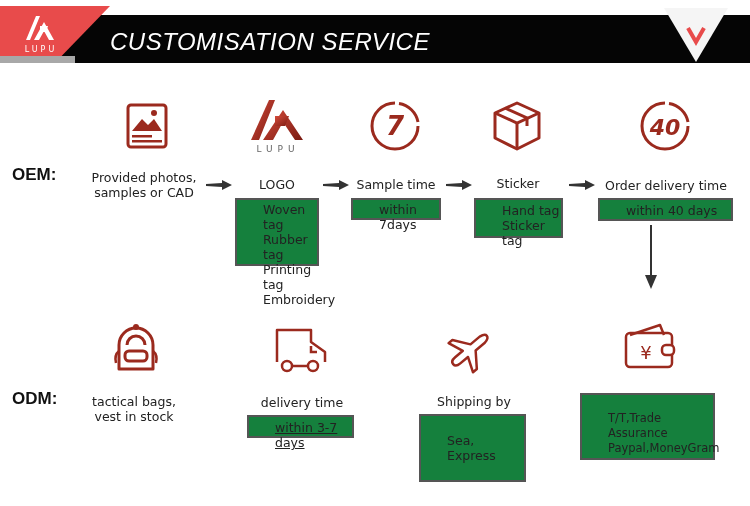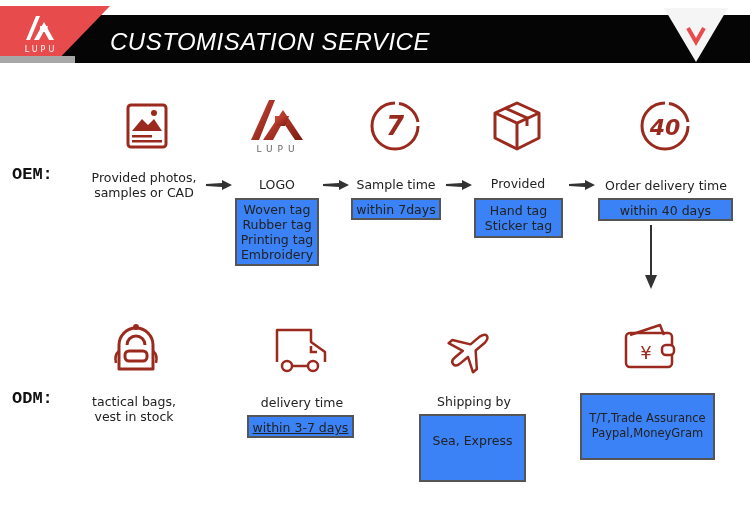--- a/index.html
+++ b/index.html
@@ -5,22 +5,22 @@
   html,body{margin:0;padding:0;}
   body{width:750px;height:506px;background:#ffffff;position:relative;overflow:hidden;font-family:"DejaVu Sans","Liberation Sans",sans-serif;color:#222;}
   
   .hdr-black{position:absolute;left:60px;top:15px;width:690px;height:48px;background:#050505;}
   .hdr-red{position:absolute;left:0;top:6px;width:110px;height:50px;background:#e84b4b;clip-path:polygon(0 0,100% 0,56% 100%,0 100%);}
   .hdr-gray{position:absolute;left:0;top:56px;width:75px;height:7px;background:#a8a8a8;}
   .hdr-title{position:absolute;left:110px;top:28px;color:#fff;font-family:"Liberation Sans",sans-serif;font-style:italic;font-size:24px;letter-spacing:0.5px;}
   .hdr-tri{position:absolute;left:664px;top:8px;width:64px;height:54px;}
   .logo-small{position:absolute;left:18px;top:10px;width:46px;height:44px;}
   .label{position:absolute;font-size:12.5px;text-align:center;line-height:15px;color:#222;}
-  .box{position:absolute;border:2px solid #555;font-size:12.5px;text-align:center;line-height:15px;color:#222;background:#3b82f6;box-sizing:border-box;}
-  .section{position:absolute;font-weight:bold;font-size:17px;color:#111;font-family:Liberation Mono, monospace;}
+  .box{position:absolute;border:2px solid #555;font-size:12.5px;line-height:15px;color:#222;background:#15803d;box-sizing:border-box;padding-left:26px;}
+  .section{position:absolute;font-weight:bold;font-size:17px;color:#111;font-family:Liberation Sans, sans-serif;}
   .icon{position:absolute;}
   .arrow{position:absolute;width:26px;height:10px;}
 </style>
 </head>
 <body>
 
 <div class="hdr-black"></div>
 <div class="hdr-red"></div>
 <div class="hdr-gray"></div>
 <svg class="logo-small" viewBox="0 0 46 44">
@@ -86,21 +86,21 @@
 <svg class="arrow" style="left:446px;top:180px;" viewBox="0 0 26 10">
     <polygon points="0,4 16,3 16,0 26,5 16,10 16,7 0,6" fill="#333"></polygon>
   </svg>
 
 <svg class="icon" style="left:491px;top:100px;width:52px;height:52px;" viewBox="0 0 52 52">
   <polygon points="26,3 48,13 48,38 26,49 4,38 4,13" fill="none" stroke="#9b2a1e" stroke-width="3" stroke-linejoin="round"></polygon>
   <polyline points="4,13 26,23 48,13" fill="none" stroke="#9b2a1e" stroke-width="3"></polyline>
   <line x1="26" y1="23" x2="26" y2="49" stroke="#9b2a1e" stroke-width="3"></line>
   <polyline points="14,8 36,18 36,26" fill="none" stroke="#9b2a1e" stroke-width="3"></polyline>
 </svg>
-<div class="label" style="left:478px;top:176px;width:80px;">Provided</div>
+<div class="label" style="left:478px;top:176px;width:80px;">Sticker</div>
 <div class="box" style="left:474px;top:198px;width:89px;height:40px;padding-top:3px;">
   <div>Hand tag</div>
   <div>Sticker tag</div>
 </div>
 
 <svg class="arrow" style="left:569px;top:180px;" viewBox="0 0 26 10">
     <polygon points="0,4 16,3 16,0 26,5 16,10 16,7 0,6" fill="#333"></polygon>
   </svg>
 
 <svg class="icon" style="left:639px;top:100px;width:52px;height:52px;" viewBox="0 0 52 52">

